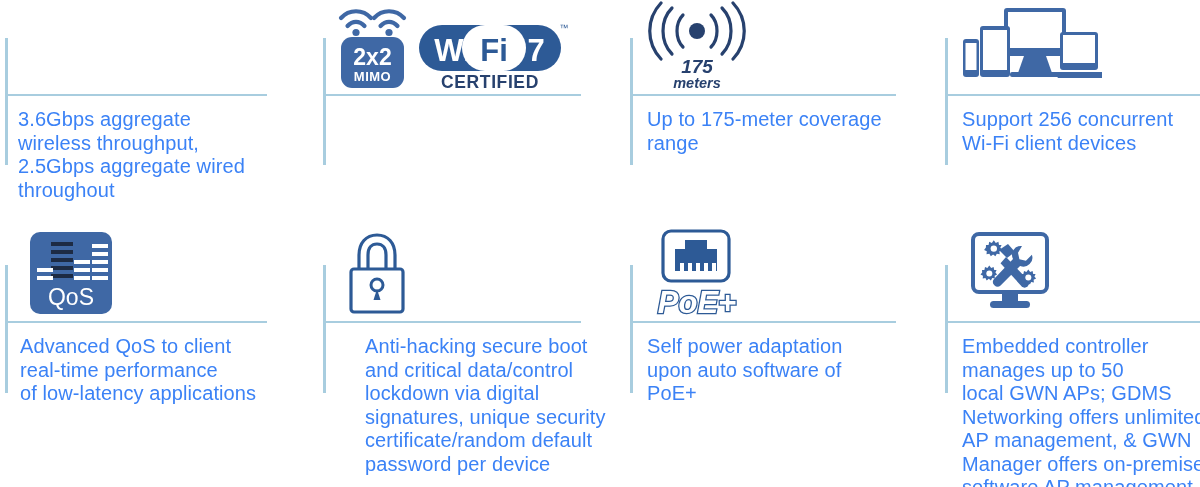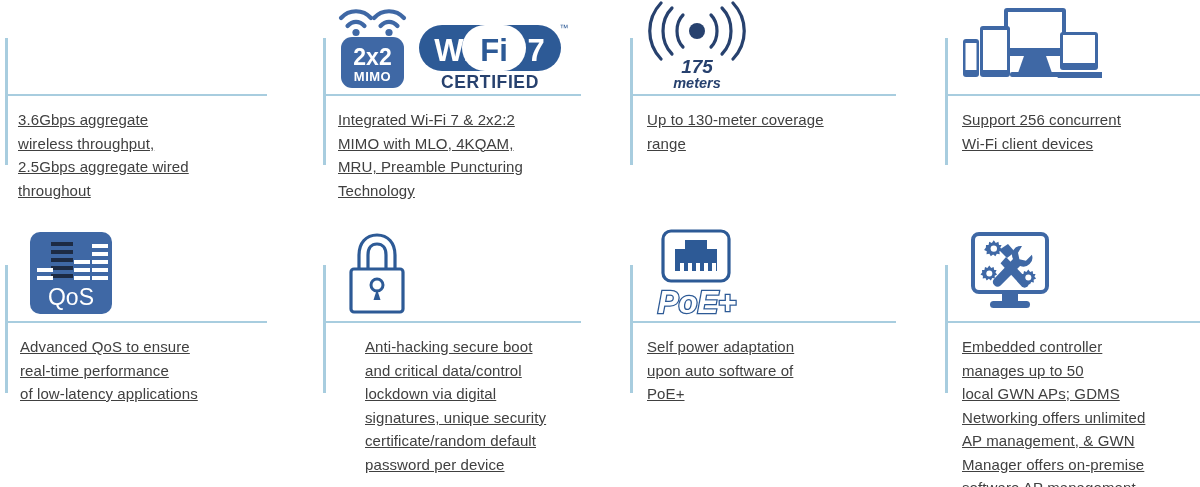--- a/index.html
+++ b/index.html
@@ -70,26 +70,25 @@
     display: flex;
     align-items: center;
   }
   .row-bottom .icon-wrap { top: 2px; height: 92px; }
 
   .desc {
     position: absolute;
     left: 18px;
     top: 108px;
     width: 262px;
-    font-size: 15px;
+    font-size: 20px;
     line-height: 23.5px;
-    color: #404040;
+    color: #3b82f6;
     letter-spacing: 0.1px;
     white-space: pre-line;
-    text-decoration: underline;
   }
   .c4 .desc { width: 250px; }
   .row-bottom .desc { top: 110px; }
   .row-bottom .c1 .desc { left: 20px; }
   .row-bottom .c2 .desc { left: 22px; margin-left: 25px; }
   .row-bottom .c3 .desc { left: 22px; }
   .row-bottom .c4 .desc { left: 22px; width: 248px; }
 
   .row-top .c2 .desc { left: 20px; width: 252px; }
   .row-top .c3 .desc { left: 22px; }
@@ -134,45 +133,41 @@
 
           <rect x="84" y="24" width="142" height="46" rx="23" fill="#2d5a96"></rect>
           <path d="M150 24 a23 23 0 0 0 0 46 h18 a23 23 0 0 0 0 -46 Z" fill="#ffffff"></path>
           <text x="118" y="60" text-anchor="middle" font-family="'Liberation Sans',sans-serif" font-size="31" font-weight="bold" fill="#ffffff">Wi</text>
           <text x="159" y="60" text-anchor="middle" font-family="'Liberation Sans',sans-serif" font-size="31" font-weight="bold" fill="#2d5a96">Fi</text>
           <text x="201" y="60" text-anchor="middle" font-family="'Liberation Sans',sans-serif" font-size="31" font-weight="bold" fill="#ffffff">7</text>
           <text x="229" y="30" text-anchor="middle" font-family="'Liberation Sans',sans-serif" font-size="9" fill="#2d5a96">™</text>
           <text x="155" y="87" text-anchor="middle" font-family="'Liberation Sans',sans-serif" font-size="17.5" font-weight="bold" fill="#27416e" letter-spacing="0.6">CERTIFIED</text>
         </svg>
       </div>
-      <div class="desc">Integrated Wi-Fi 7 &amp; 2x2:2
-MIMO with MLO, 4KQAM,
-MRU, Preamble Puncturing
-Technology</div>
     </div>
 
     <div class="cell c3">
       <div class="vbar"></div>
       <div class="hbar"></div>
       <div class="icon-wrap" style="left:22px;">
         <svg width="100" height="90" viewBox="0 0 100 90">
           <g fill="none" stroke="#27416e" stroke-width="3.2" stroke-linecap="round">
             <path d="M36 14 C28 22 28 38 36 46"></path>
             <path d="M64 14 C72 22 72 38 64 46"></path>
             <path d="M25 7 C13 19 13 41 25 53"></path>
             <path d="M75 7 C87 19 87 41 75 53"></path>
             <path d="M14 2 C-1 18 -1 42 14 58"></path>
             <path d="M86 2 C101 18 101 42 86 58"></path>
           </g>
           <circle cx="50" cy="30" r="8" fill="#27416e"></circle>
           <text x="50" y="72" text-anchor="middle" font-family="'Liberation Sans',sans-serif" font-size="19" font-weight="bold" font-style="italic" fill="#27416e">175</text>
           <text x="50" y="87" text-anchor="middle" font-family="'Liberation Sans',sans-serif" font-size="14.5" font-weight="bold" font-style="italic" fill="#27416e">meters</text>
         </svg>
       </div>
-      <div class="desc">Up to 130-meter coverage
+      <div class="desc">Up to 175-meter coverage
 range</div>
     </div>
 
     <div class="cell c4">
       <div class="vbar"></div>
       <div class="hbar"></div>
       <div class="icon-wrap" style="left:22px;">
         <svg width="140" height="84" viewBox="0 0 140 84">
           <g fill="#3f68a5">
 
@@ -221,21 +216,21 @@
             <rect x="44" y="44" width="16" height="4"></rect>
             <rect x="62" y="12" width="16" height="4"></rect>
             <rect x="62" y="20" width="16" height="4"></rect>
             <rect x="62" y="28" width="16" height="4"></rect>
             <rect x="62" y="36" width="16" height="4"></rect>
             <rect x="62" y="44" width="16" height="4"></rect>
           </g>
           <text x="41" y="73" text-anchor="middle" font-family="'Liberation Sans',sans-serif" font-size="23" fill="#ffffff">QoS</text>
         </svg>
       </div>
-      <div class="desc">Advanced QoS to ensure
+      <div class="desc">Advanced QoS to client
 real-time performance
 of low-latency applications</div>
     </div>
 
     <div class="cell c2">
       <div class="vbar"></div>
       <div class="hbar"></div>
       <div class="icon-wrap" style="left:24px;">
         <svg width="70" height="86" viewBox="0 0 70 86">
           <path d="M17 40 V25 C17 13 24 5 35 5 C46 5 53 13 53 25 V40" fill="none" stroke="#2d5a96" stroke-width="3.2"></path>

